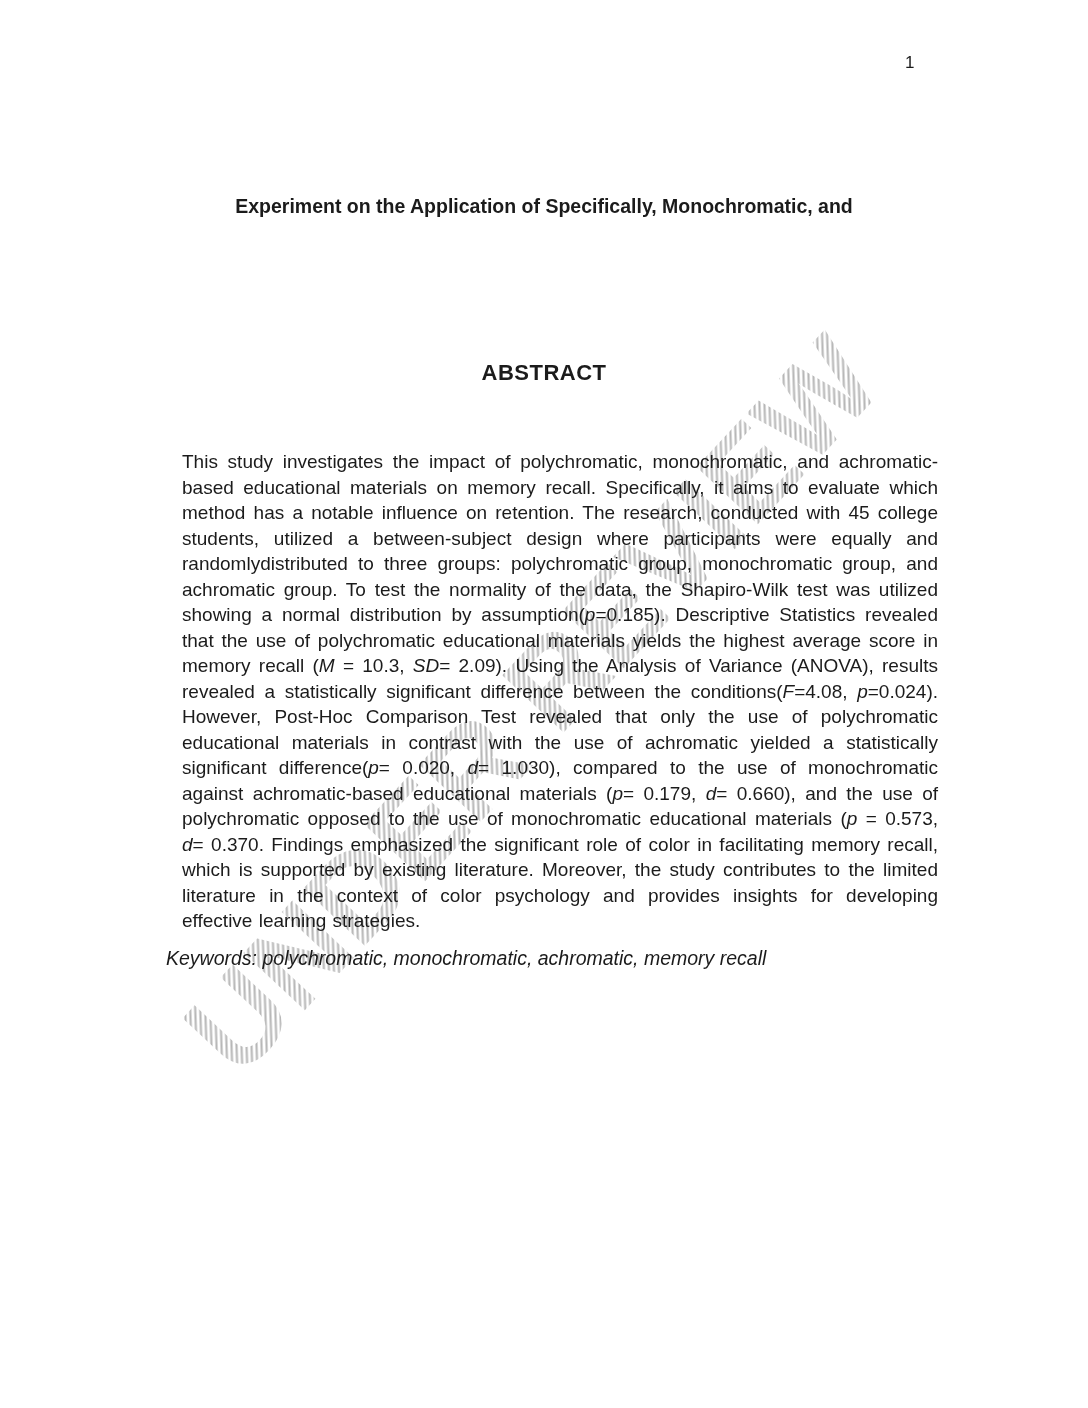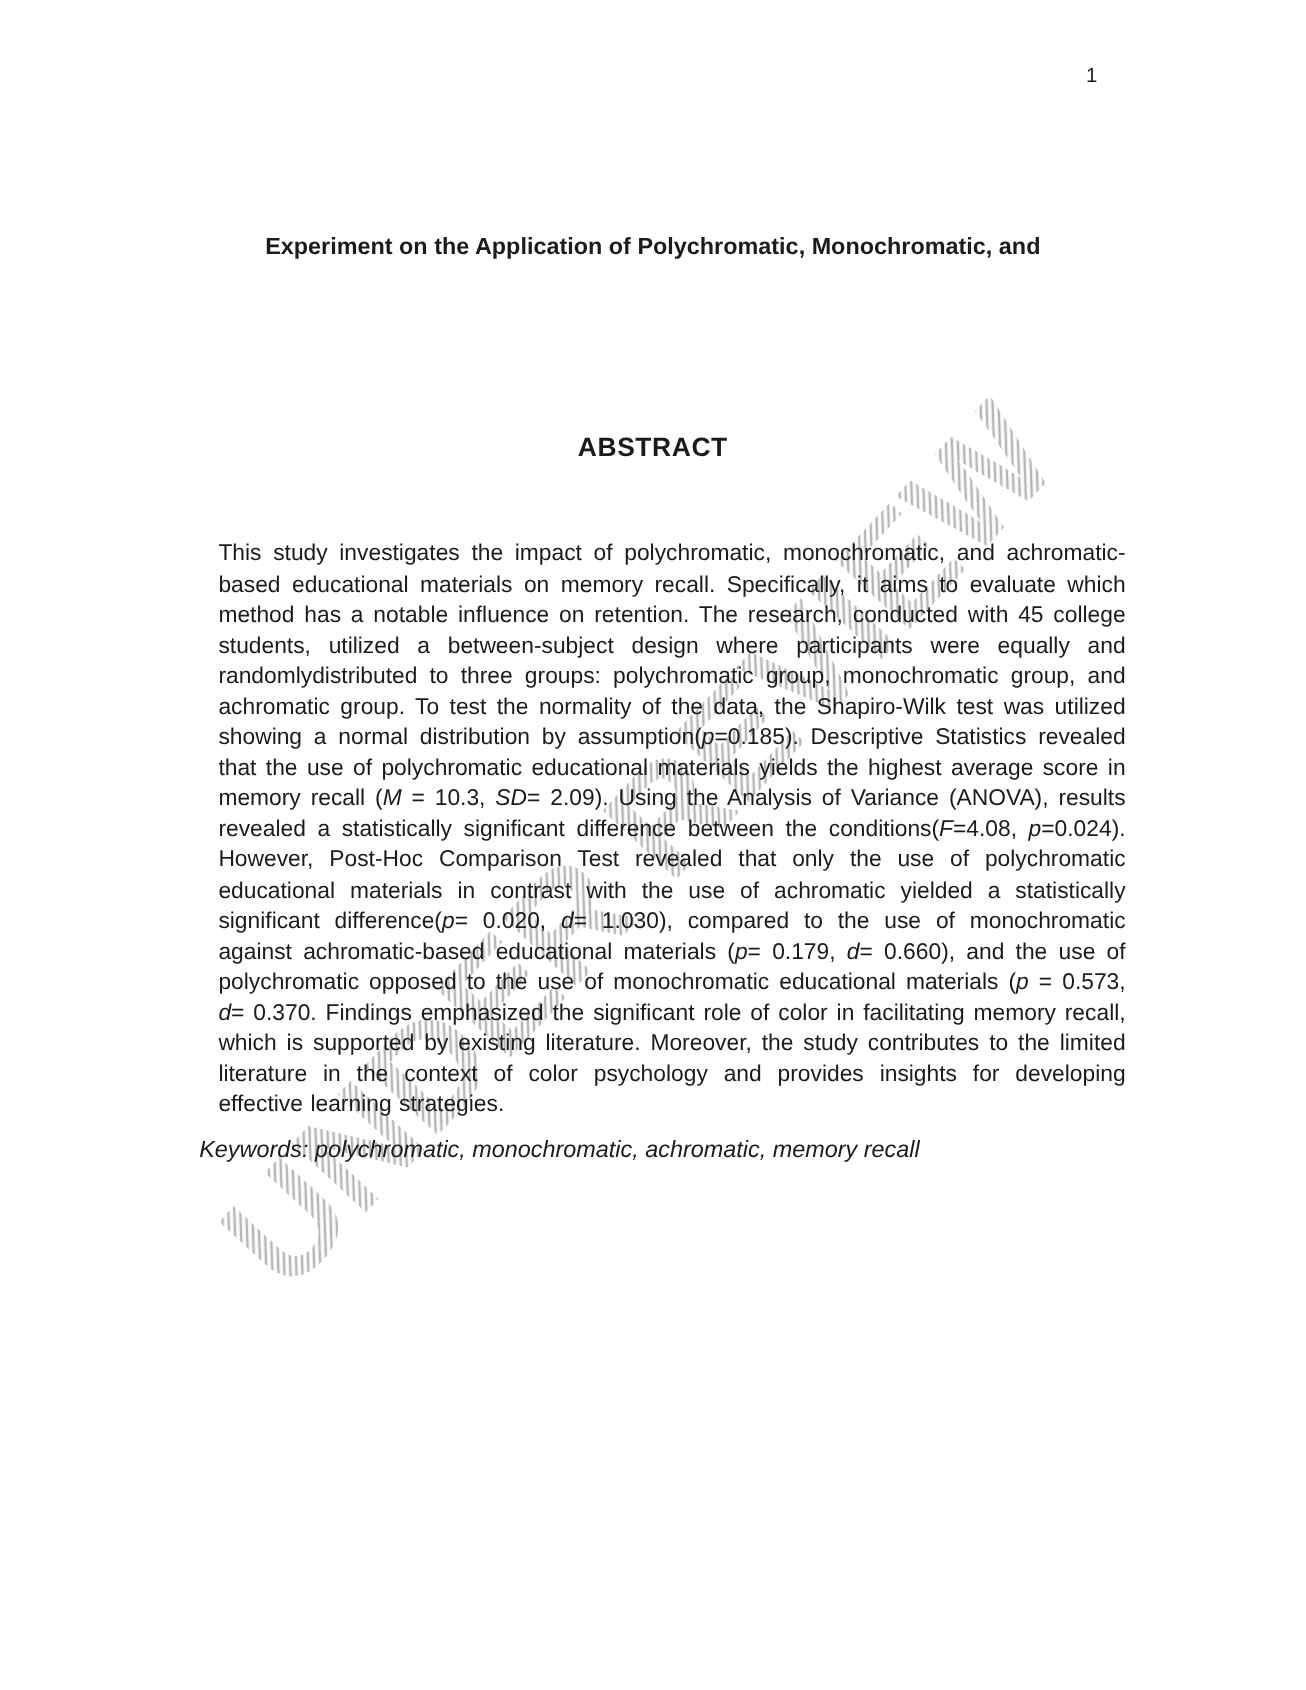--- a/index.html
+++ b/index.html
@@ -91,21 +91,21 @@
     <defs>
       <pattern id="hatch" width="5" height="5" patternUnits="userSpaceOnUse" patternTransform="rotate(45)">
         <line x1="2.5" y1="0" x2="2.5" y2="5" style="stroke: var(--watermark-color, #b6b6b6); stroke-width: 2.1;"></line>
       </pattern>
     </defs>
     <text x="532" y="705" transform="rotate(-47 532 705)" text-anchor="middle" dominant-baseline="central" font-family="Liberation Sans, DejaVu Sans, sans-serif" font-weight="bold" font-size="122" fill="url(#hatch)">UNDER REVIEW</text>
   </svg>
 
   <div class="page-number">1</div>
 
-  <h1 class="paper-title"><span>Experiment on the Application of Polychromatic, Monochromatic, and</span><br></h1>
+  <h1 class="paper-title"><span>Experiment on the Application of Specifically, Monochromatic, and</span><br></h1>
 
   <h2 class="abstract-heading">ABSTRACT</h2>
 
   <p class="abstract-body"><span>This study investigates the impact of polychromatic, monochromatic, and achromatic-based educational materials on memory recall. Specifically, it aims to evaluate which method has a notable influence on retention.  The research, conducted with 45 college students, utilized a between-subject design where participants were equally and randomlydistributed to three groups: polychromatic group, monochromatic group, and achromatic group. To test the normality of the data, the Shapiro-Wilk test was utilized showing a normal distribution by assumption(</span><i>p</i><span>=0.185). Descriptive Statistics revealed that the use of polychromatic educational materials yields the highest average score in memory recall (</span><i>M</i><span> = 10.3, </span><i>SD</i><span>= 2.09). Using the Analysis of Variance (ANOVA), results revealed a statistically significant difference between the conditions(</span><i>F</i><span>=4.08, </span><i>p</i><span>=0.024). However, Post-Hoc Comparison Test revealed that only the use of polychromatic educational materials in contrast with the use of achromatic yielded a statistically significant difference(</span><i>p</i><span>= 0.020, </span><i>d</i><span>= 1.030), compared to the use of monochromatic against achromatic-based educational materials (</span><i>p</i><span>= 0.179, </span><i>d</i><span>= 0.660), and the use of polychromatic opposed to the use of monochromatic educational materials (</span><i>p</i><span> = 0.573, </span><i>d</i><span>= 0.370. Findings emphasized the significant role of color in facilitating memory recall, which is supported by existing literature. Moreover, the study contributes to the limited literature in the context of color psychology and provides insights for developing effective learning strategies.</span></p>
 
   <p class="keywords-line">Keywords: polychromatic, monochromatic, achromatic, memory recall</p>
 
 </div>
 
 </body></html>

